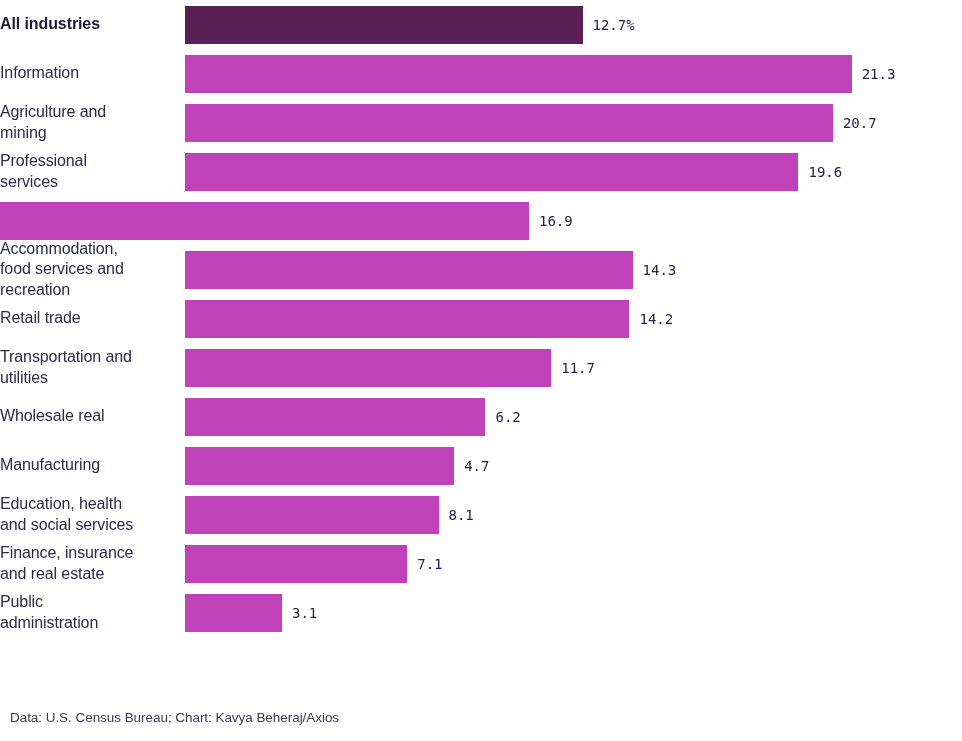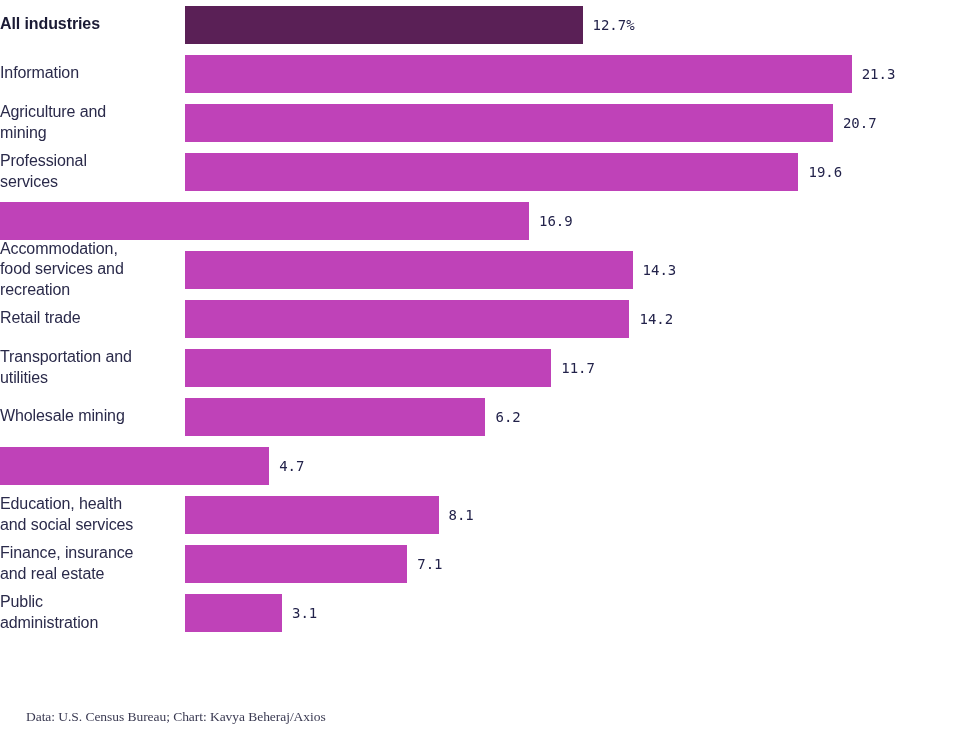--- a/index.html
+++ b/index.html
@@ -74,26 +74,25 @@
     font-family: "DejaVu Sans Mono", "Liberation Mono", monospace;
     font-size: 14px;
     color: #22224a;
     margin-left: 10px;
     white-space: nowrap;
     letter-spacing: 0px;
   }
 
   .footer {
     position: absolute;
-    left: 26px;
+    left: 10px;
     bottom: 16px;
     font-size: 13.5px;
     color: #3a3a52;
     letter-spacing: -0.05px;
-    font-family: Liberation Serif, serif;
   }
 </style>
 </head>
 <body>
 
 <div class="chart">
   <div class="rows">
       <div class="row highlight">
         <div class="cat-label">All industries</div>
         <div class="bar-area">
@@ -143,27 +142,28 @@
         </div>
       </div>
       <div class="row">
         <div class="cat-label">Transportation and<br>utilities</div>
         <div class="bar-area">
           <div class="bar" style="width: 366.21px; background: rgb(191, 66, 184);"></div>
           <div class="bar-value">11.7</div>
         </div>
       </div>
       <div class="row">
-        <div class="cat-label">Wholesale mining</div>
+        <div class="cat-label">Wholesale real</div>
         <div class="bar-area">
           <div class="bar" style="width: 300.48px; background: rgb(191, 66, 184);"></div>
           <div class="bar-value">6.2</div>
         </div>
       </div>
       <div class="row">
+        <div class="cat-label">Manufacturing</div>
         <div class="bar-area">
           <div class="bar" style="width: 269.18px; background: rgb(191, 66, 184);"></div>
           <div class="bar-value">4.7</div>
         </div>
       </div>
       <div class="row">
         <div class="cat-label">Education, health<br>and social services</div>
         <div class="bar-area">
           <div class="bar" style="width: 253.53px; background: rgb(191, 66, 184);"></div>
           <div class="bar-value">8.1</div>

